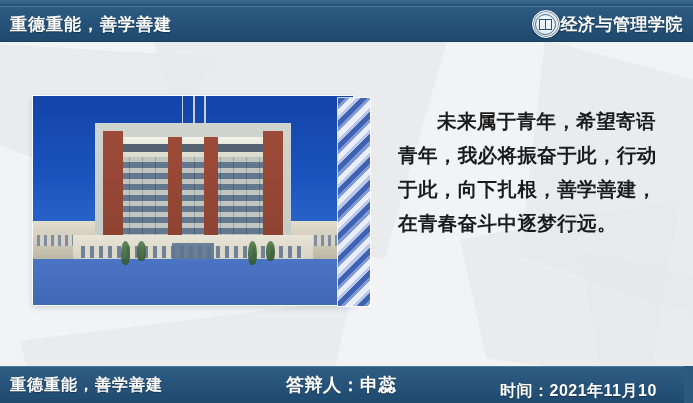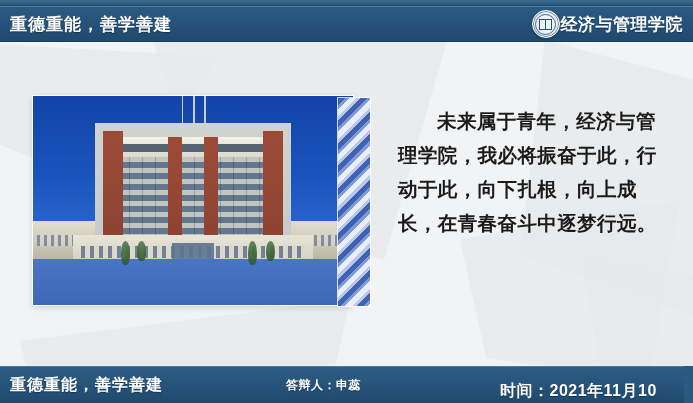--- a/index.html
+++ b/index.html
@@ -170,21 +170,21 @@
     position:absolute;left:0;bottom:0;width:693px;height:37px;
     background:linear-gradient(180deg,#2e5c82 0%,#27537b 50%,#1e4a6e 100%);
     border-top:1px solid #4a7ba1;
     display:flex;align-items:center;box-sizing:border-box;padding:0 0 0 10px;
   }
   .footer-motto{
     color:#ffffff;font-size:16px;font-weight:700;letter-spacing:1px;
     text-shadow:0 1px 1px rgba(0,0,0,.35);white-space:nowrap;
   }
   .footer-presenter{
-    position:absolute;left:286px;color:#ffffff;font-size:12px;font-weight:700;
+    position:absolute;left:286px;color:#ffffff;font-size:18px;font-weight:700;
     letter-spacing:.5px;text-shadow:0 1px 1px rgba(0,0,0,.35);white-space:nowrap;
   }
   .footer-date{
     position:absolute;left:500px;color:#ffffff;font-size:16px;font-weight:700;
     letter-spacing:.5px;text-shadow:0 1px 1px rgba(0,0,0,.35);white-space:nowrap;margin-top:12px;
   }
   .footer-edge{
     position:absolute;right:0;bottom:0;width:9px;height:37px;background:#2b5a80;
   }
 </style>
@@ -237,21 +237,21 @@
     <div class="ground"></div>
     <div class="tree" style="left:88px;"></div>
     <div class="tree" style="left:104px;bottom:44px;height:20px;"></div>
     <div class="tree" style="right:96px;"></div>
     <div class="tree" style="right:78px;bottom:44px;height:20px;"></div>
   </div>
 
   <div class="stripe-band"></div>
 
   <div class="quote">
-    <p>未来属于青年，经济与管理学院，我必将振奋于此，行动于此，向下扎根，向上成长，在青春奋斗中逐梦行远。</p>
+    <p>未来属于青年，希望寄语青年，我必将振奋于此，行动于此，向下扎根，善学善建，在青春奋斗中逐梦行远。</p>
   </div>
 
   <div class="footer">
     <div class="footer-motto">重德重能，善学善建</div>
     <div class="footer-presenter">答辩人：申蕊</div>
     <div class="footer-date">时间：2021年11月10</div>
     <div class="footer-edge"></div>
   </div>
 
 </div>

